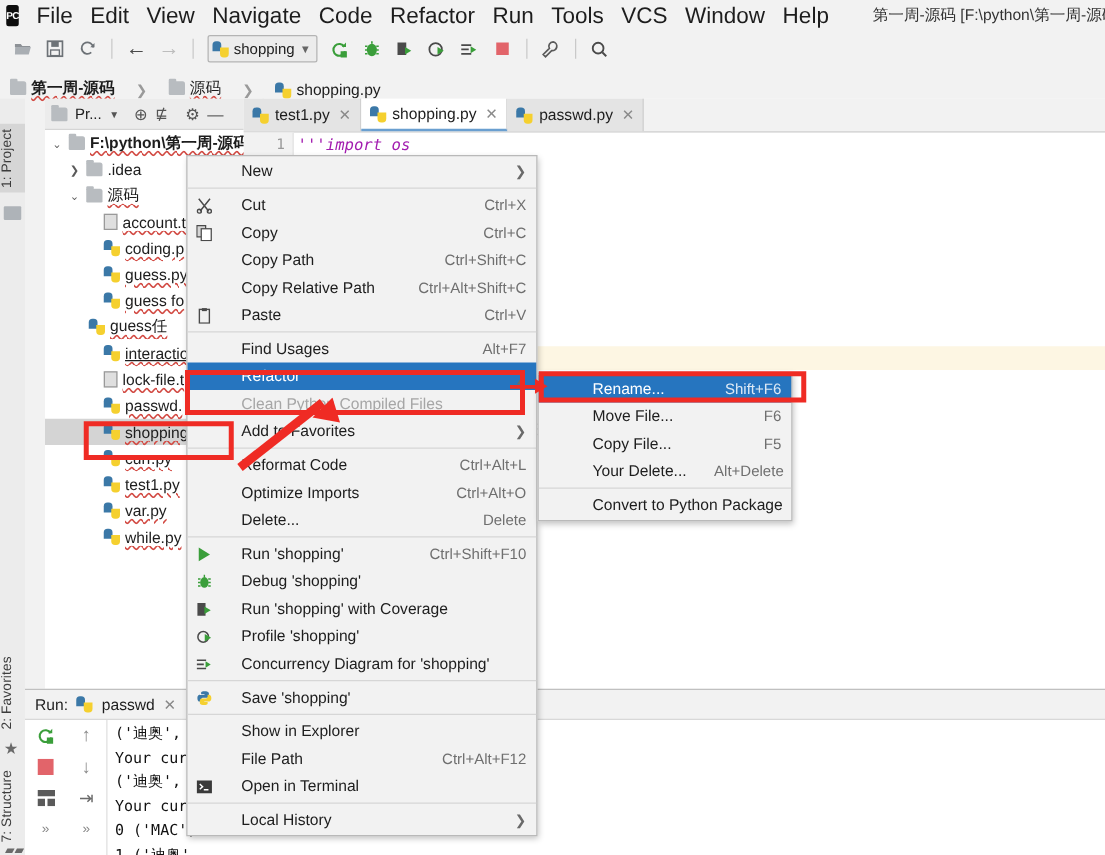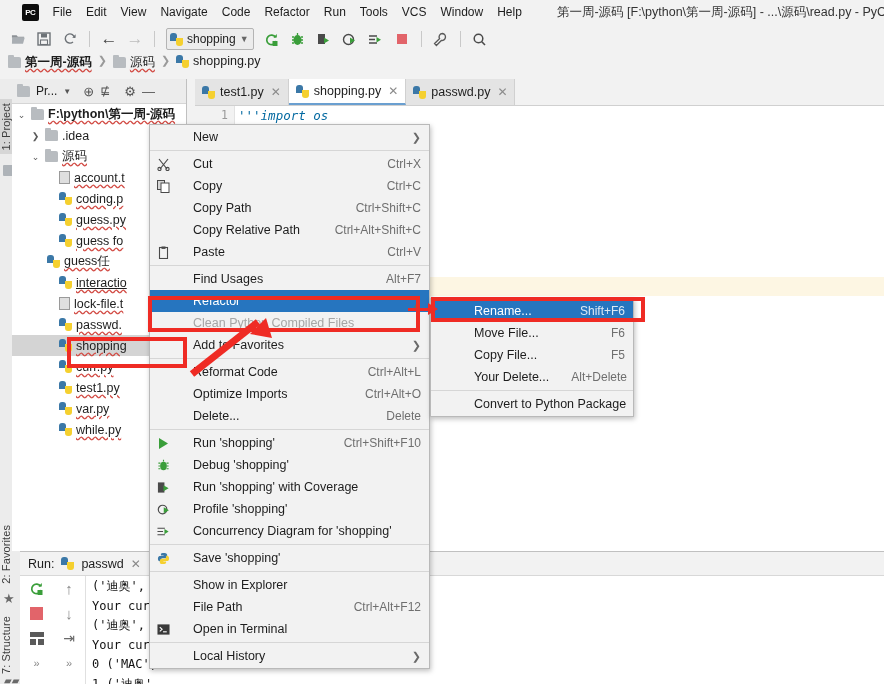--- a/index.html
+++ b/index.html
@@ -10,26 +10,26 @@
     color:#1d1d1d;
     background:#f2f2f2;
     position:relative;
   }
   
   #menubar {
     position:absolute; left:0; top:0; width:884px; height:24px;
     background:#f2f2f2; display:flex; align-items:center;
   }
   #pc-logo {
-    width:17px; height:17px; margin-left:22px; margin-right:7px;
+    width:17px; height:17px; margin-left:5px; margin-right:7px;
     background:#0d0d0d; border-radius:2px;
     display:flex; align-items:center; justify-content:center;
     color:#fff; font-size:8px; font-weight:bold; letter-spacing:-0.5px;
   }
-  .mb-item { padding:3px 7px; font-size:12px; white-space:nowrap; }
+  .mb-item { padding:3px 7px; font-size:18px; white-space:nowrap; }
   #win-title {
     margin-left:28px; font-size:12.5px; color:#333; white-space:nowrap;
     overflow:hidden;
   }
   
   #toolbar {
     position:absolute; left:0; top:24px; width:884px; height:30px;
     background:#f2f2f2; display:flex; align-items:center; gap:2px;
     padding-left:6px;
   }
@@ -39,38 +39,38 @@
   }
   .tb-sep { width:1px; height:16px; background:#c9c9c9; margin:0 5px; }
   #run-config {
     height:22px; border:1px solid #b4b4b4; background:#ececec;
     display:flex; align-items:center; padding:0 4px 0 3px; gap:4px;
     font-size:12px; margin:0 4px; border-radius:2px;
   }
   
   #breadcrumb {
     position:absolute; left:0; top:54px; width:884px; height:25px;
-    background:#f2f2f2; display:flex; align-items:flex-start; gap:3px;
+    background:#f2f2f2; display:flex; align-items:flex-end; gap:14px;
     padding-left:8px; font-size:12.5px;
   }
   .crumb { display:flex; align-items:center; gap:4px; }
   .crumb-sep { color:#9a9a9a; margin:0 3px; font-size:11px;}
   .sq { text-decoration: underline wavy #d24a43; text-underline-offset:2px; }
   
   .vstrip {
     position:absolute; left:0; width:20px; background:#ececec;
     color:#3c3c3c; font-size:11px;
   }
   .vlabel {
     writing-mode:vertical-rl; transform:rotate(180deg);
     white-space:nowrap; padding:4px 0; letter-spacing:0.1px;
   }
   
   #proj-panel {
-    position:absolute; left:12px; top:79px; width:175px; bottom:133px;
+    position:absolute; left:36px; top:79px; width:175px; bottom:133px;
     background:#fff; border-right:1px solid #c0c0c0;
   }
   #proj-head {
     height:25px; background:#ececec; display:flex; align-items:center;
     gap:6px; padding:0 5px; border-bottom:1px solid #d5d5d5;
   }
   .tree-row {
     height:21px; display:flex; align-items:center; gap:4px;
     font-size:12.5px; white-space:nowrap; padding-right:4px;
   }
@@ -104,21 +104,21 @@
   }
   .lineno { height:19px; line-height:19px; text-align:right; padding-right:6px;
     color:#999; font-family:"DejaVu Sans Mono", monospace; font-size:11.5px; }
   #code {
     position:absolute; left:40px; top:27px; right:0; bottom:0;
     overflow:hidden; font-family:"DejaVu Sans Mono", monospace;
     font-size:12.5px; line-height:19px; white-space:pre; color:#0a0a0a;
   }
   .cl { height:19px; padding-left:3px; }
   .cl.hl { background:#fdf6e3; }
-  .doc { color:#0369a1; font-style:italic; }
+  .doc { color:#a21caf; font-style:italic; }
   
   #run-panel {
     position:absolute; left:20px; right:0; bottom:0; height:133px;
     background:#fff; border-top:1px solid #c0c0c0;
   }
   #run-head {
     height:24px; background:#f2f2f2; display:flex; align-items:center;
     gap:7px; padding-left:8px; border-bottom:1px solid #d8d8d8; font-size:12.5px;
   }
   #run-body { position:absolute; left:0; top:24px; right:0; bottom:0; display:flex; }

